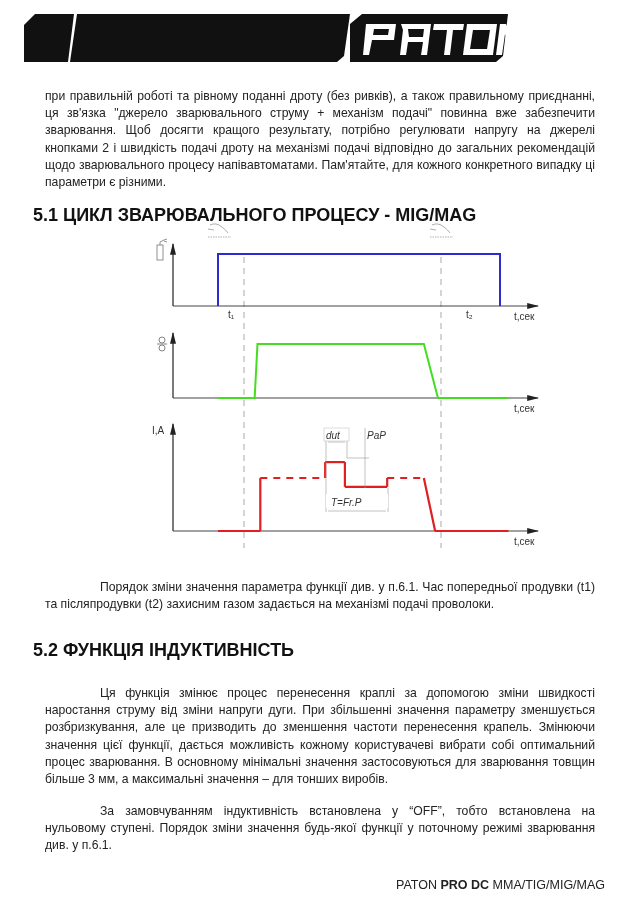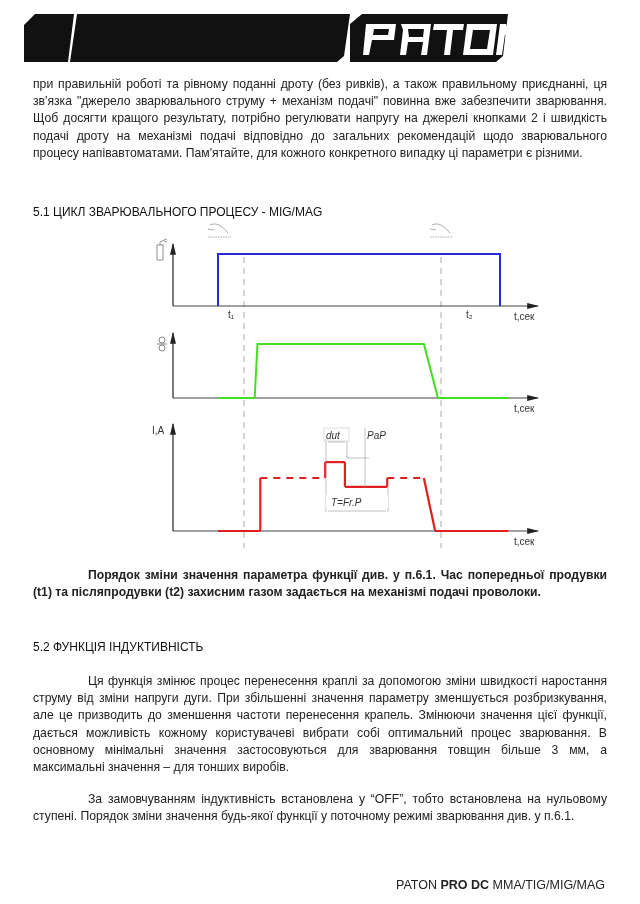--- a/index.html
+++ b/index.html
@@ -1,25 +1,25 @@
 <!DOCTYPE html>
 <html><head>
 <meta charset="utf-8">
 <style>
   html, body { margin:0; padding:0; background:#fff; }
   body { width:640px; height:904px; position:relative; overflow:hidden;
          font-family:"Liberation Sans", "DejaVu Sans", sans-serif; color:#222; }
   .header { position:absolute; left:0; top:0; width:640px; height:70px; }
   .page-text { position:absolute; left:33px; width:574px; font-size:12.2px; line-height:17.2px; text-align:justify; }
-  .page-text p { margin:0; }
+  .page-text p { margin:12px; }
   .indent { text-indent:55px; }
-  h2 { margin:0; font-size:12px; font-weight:normal; color:#111; }
+  h2 { margin:0; font-size:18px; font-weight:bold; color:#111; }
   #p1 { top:76px; }
   #h51 { position:absolute; left:33px; top:205px; }
-  #p2 { top:567px;font-weight:bold; }
+  #p2 { top:567px; }
   #h52 { position:absolute; left:33px; top:640px; }
   #p3 { top:673px; }
   #p4 { top:791px; }
   .footer { position:absolute; top:878px; left:0; width:640px; font-size:13px; }
   .pnum { position:absolute; left:298px; font-weight:bold;margin-top:48px; }
   .brand { position:absolute; left:396px; font-size:12.5px; }
   .brand b { font-weight:bold;text-align:center; }
   svg text { font-family:"Liberation Sans", sans-serif; }
 </style>
 </head>

